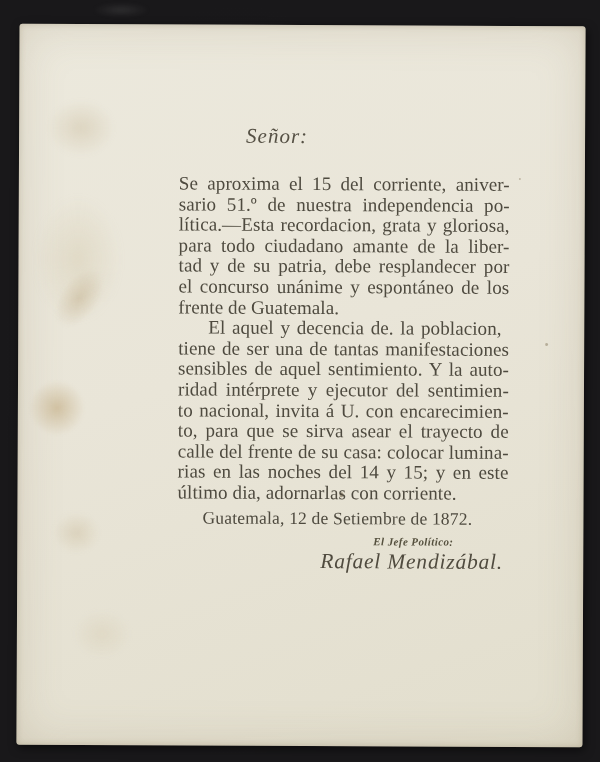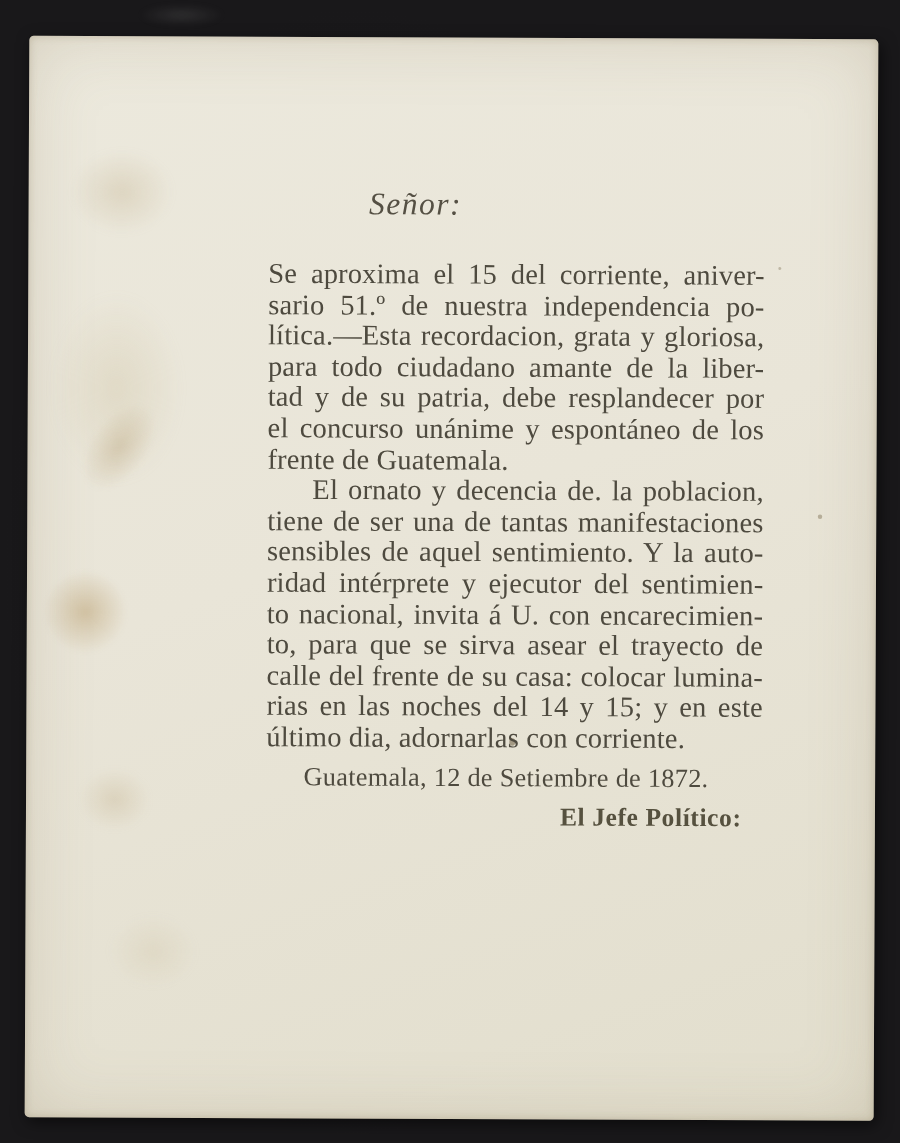--- a/index.html
+++ b/index.html
@@ -65,22 +65,23 @@
     white-space: nowrap; overflow: visible;
     letter-spacing: 0.1px;
   }
   .jline span { display: inline-block; }
   .dateline {
     position: absolute; left: 185px; top: 483px;
     font-size: 17.5px; letter-spacing: 0.2px;
   }
   .sig-title {
     position: absolute; left: 356px; top: 510px;
-    font-size: 17px; font-weight: bold; letter-spacing: 0.4px;
+    font-size: 11px; font-weight: bold; letter-spacing: 0.4px;
     color: #56513f;
+    font-style: italic;
   }
   .sig-name {
     position: absolute; left: 303px; top: 524px;
     font-style: italic; font-size: 21.5px; letter-spacing: 0.8px;
     color: #504b3f;
   }
 </style>
 </head>
 <body>
 
@@ -101,29 +102,30 @@
     <div class="salutation">Señor:</div>
 
     <div class="doc-body">
         <div class="jline"><span style="word-spacing: 4.34227px;">Se aproxima el 15 del corriente, aniver-</span></div>
         <div class="jline"><span style="word-spacing: 5.76698px;">sario 51.º de nuestra independencia po-</span></div>
         <div class="jline"><span style="word-spacing: 1.32986px;">lítica.—Esta recordacion, grata y gloriosa,</span></div>
         <div class="jline"><span style="word-spacing: 4.44905px;">para todo ciudadano amante de la liber-</span></div>
         <div class="jline"><span style="word-spacing: 2.97642px;">tad y de su patria, debe resplandecer por</span></div>
         <div class="jline"><span style="word-spacing: 2.61834px;">el concurso unánime y espontáneo de los</span></div>
         <div class="jline"><span>frente de Guatemala.</span></div>
-        <div class="jline" style="padding-left: 30px;"><span style="word-spacing: 1.86048px;">El ornato y decencia de. la poblacion,</span></div>
+        <div class="jline" style="padding-left: 30px;"><span style="word-spacing: 1.86048px;">El aquel y decencia de. la poblacion,</span></div>
         <div class="jline"><span style="word-spacing: 1.51939px;">tiene de ser una de tantas manifestaciones</span></div>
         <div class="jline"><span style="word-spacing: 2.00896px;">sensibles de aquel sentimiento. Y la auto-</span></div>
         <div class="jline"><span style="word-spacing: 3.4045px;">ridad intérprete y ejecutor del sentimien-</span></div>
         <div class="jline"><span style="word-spacing: 1.51939px;">to nacional, invita á U. con encarecimien-</span></div>
         <div class="jline"><span style="word-spacing: 3.05554px;">to, para que se sirva asear el trayecto de</span></div>
         <div class="jline"><span style="word-spacing: 0.297878px;">calle del frente de su casa: colocar lumina-</span></div>
         <div class="jline"><span style="word-spacing: 2.71161px;">rias en las noches del 14 y 15; y en este</span></div>
         <div class="jline"><span>último dia, adornarlas con corriente.</span></div>
       </div>
 
     <div class="dateline">Guatemala, 12 de Setiembre de 1872.</div>
 
     <div class="sig-title">El Jefe Político:</div>
 
+    <div class="sig-name">Rafael Mendizábal.</div>
   </div>
 </div>
 
 </body></html>

